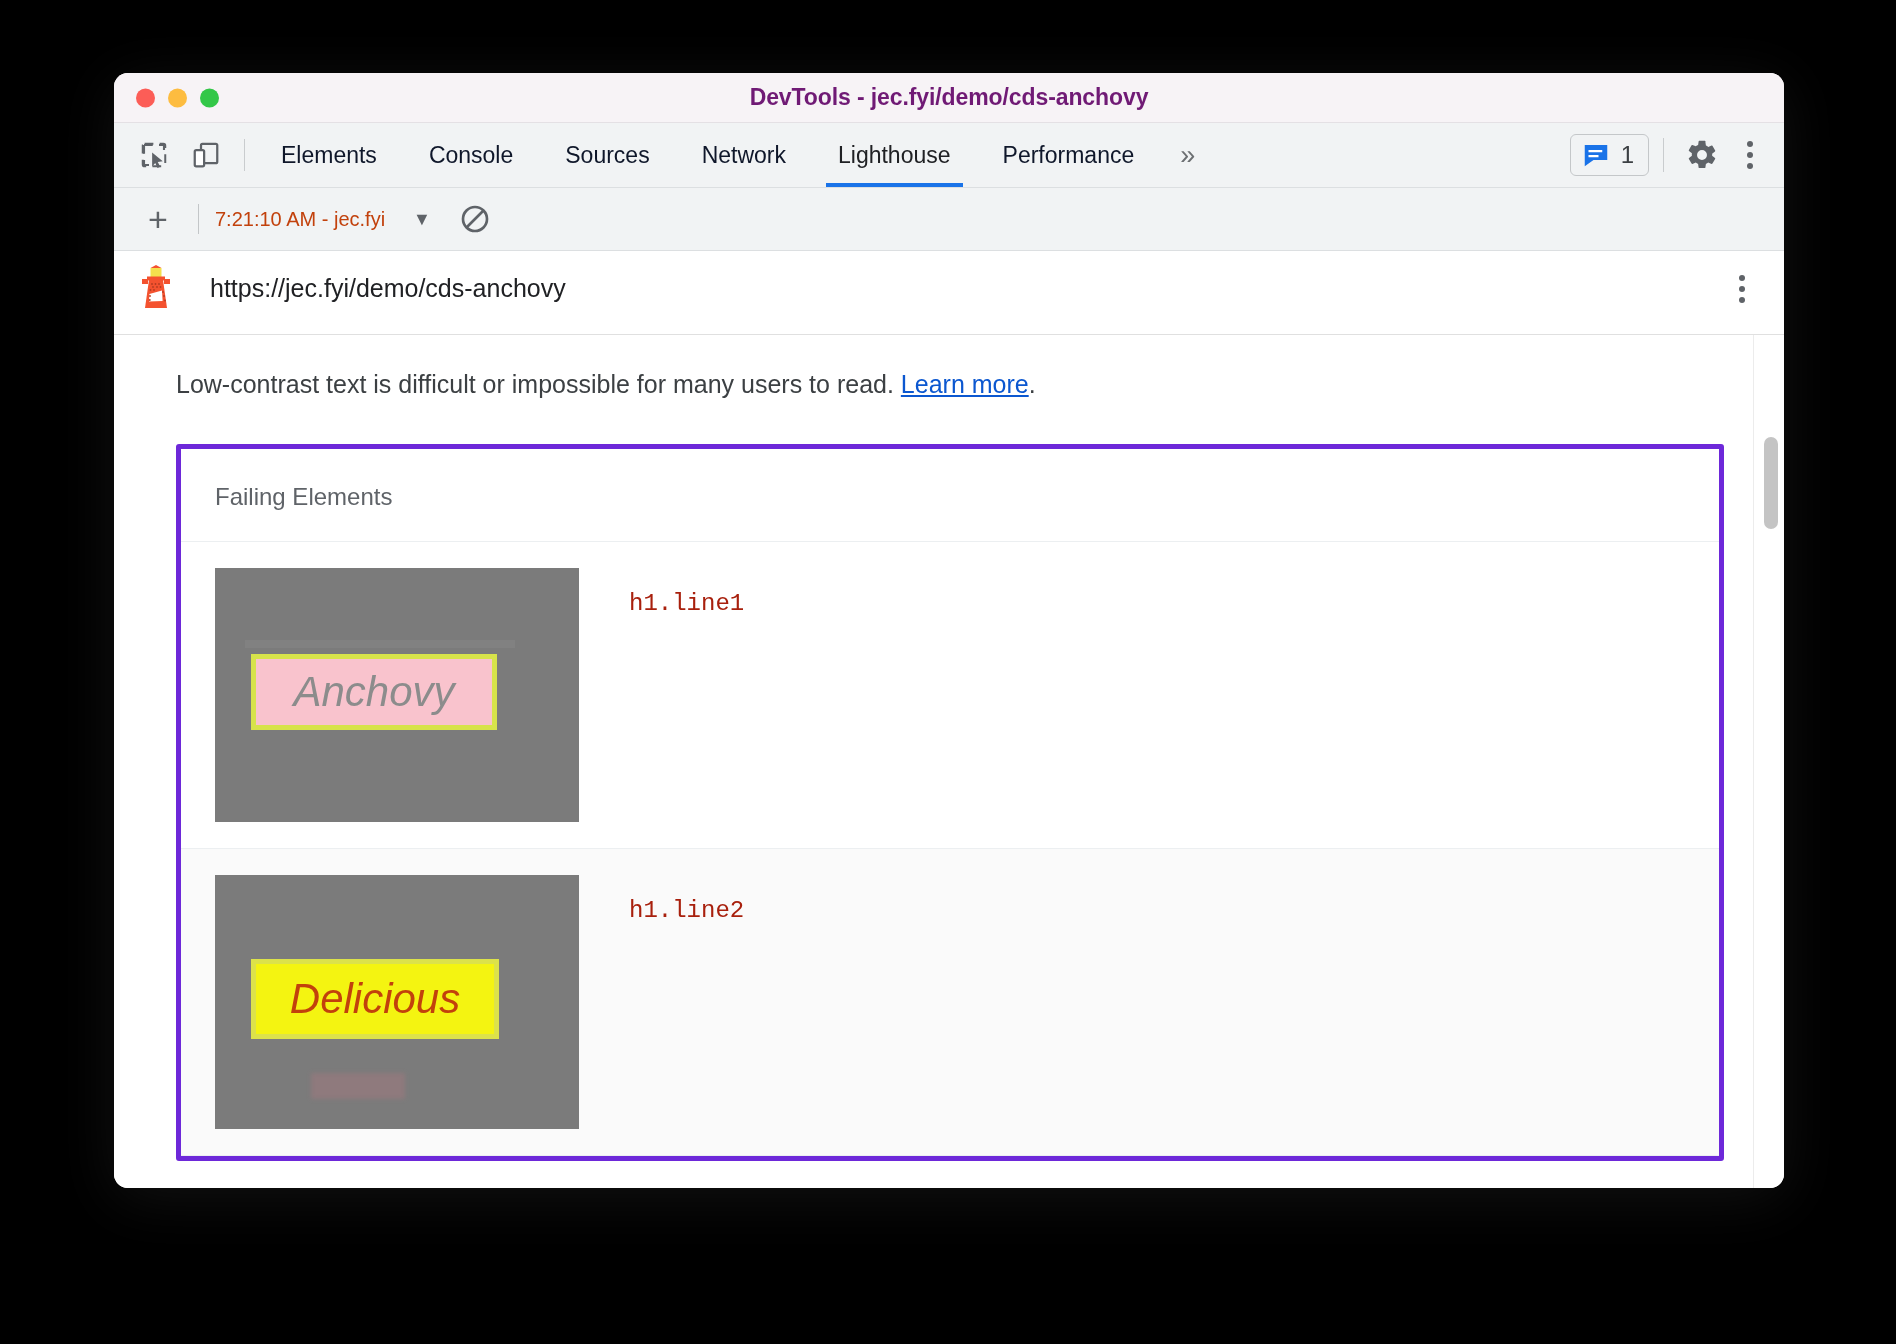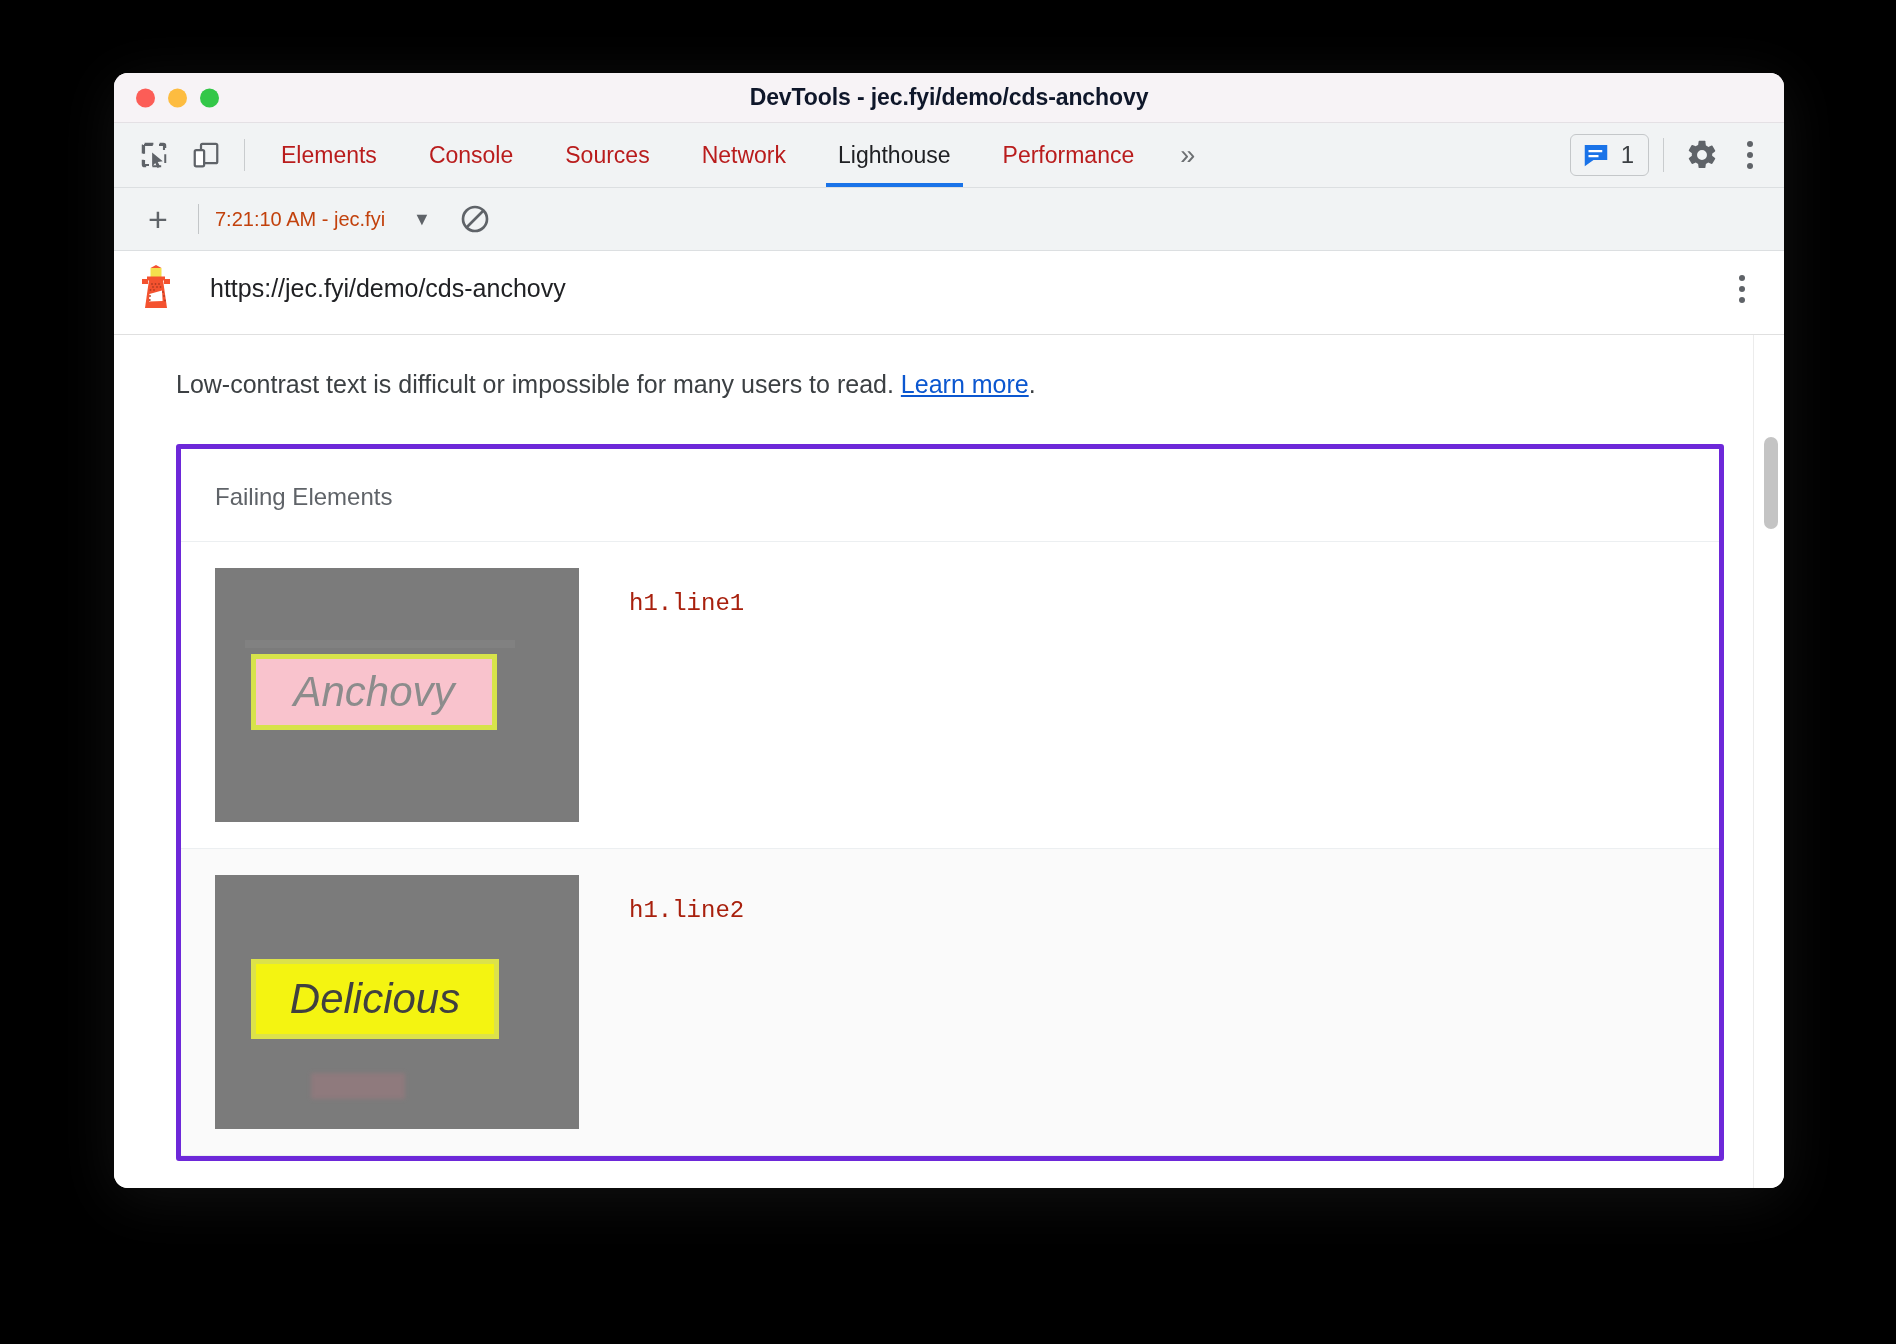--- a/index.html
+++ b/index.html
@@ -59,21 +59,21 @@
   }
   .dot.red { background: #fc5d57; }
   .dot.yellow { background: #fdbc40; }
   .dot.green { background: #33c748; }
 
   .title-text {
     width: 100%;
     text-align: center;
     font-size: 23px;
     font-weight: bold;
-    color: #0f172a;
+    color: #701a75;
     letter-spacing: -0.1px;
   }
 
   
   .tabbar {
     position: relative;
     height: 64px;
     background: #f1f3f4;
     border-bottom: 1px solid #dcdfe1;
     flex: 0 0 auto;
@@ -103,21 +103,21 @@
   .tabs {
     display: flex;
     align-items: stretch;
   }
   .tab {
     position: relative;
     display: flex;
     align-items: center;
     padding: 0 26px;
     font-size: 23px;
-    color: #b91c1c;
+    color: #0f172a;
     white-space: nowrap;
   }
   .tab.active { color: #202124; }
   .tab.active::after {
     content: "";
     position: absolute;
     left: 14px;
     right: 14px;
     bottom: 0;
     height: 4px;
@@ -308,21 +308,21 @@
     height: 80px;
     background: #f4f411;
     border: 5px solid #dce24a;
     box-sizing: border-box;
     display: flex;
     align-items: center;
     justify-content: center;
   }
   .hl2 .txt {
     font-size: 42px;
-    color: #404040;
+    color: #c2410c;
     font-family: "Liberation Sans", sans-serif;
     filter: blur(0.7px);
   }
   .faint-box {
     position: absolute;
     left: 96px;
     top: 198px;
     width: 94px;
     height: 26px;
     background: rgba(190,120,130,0.30);

